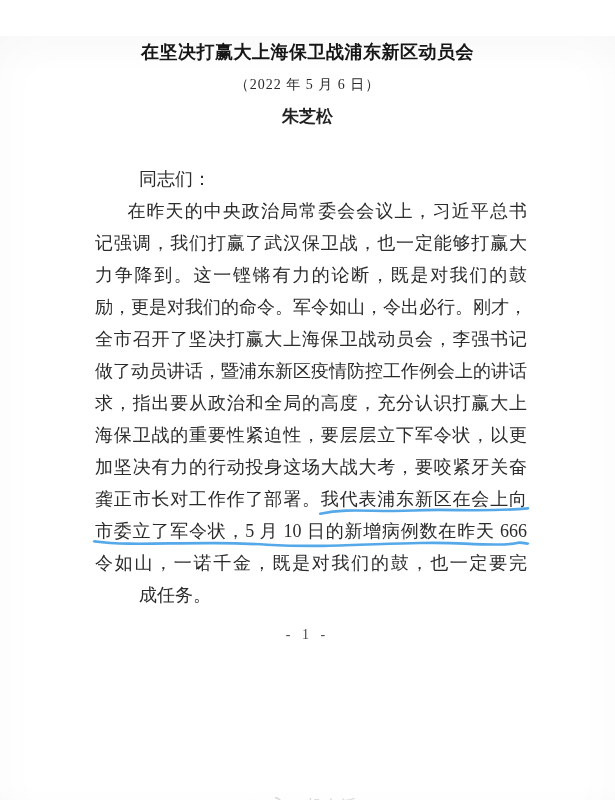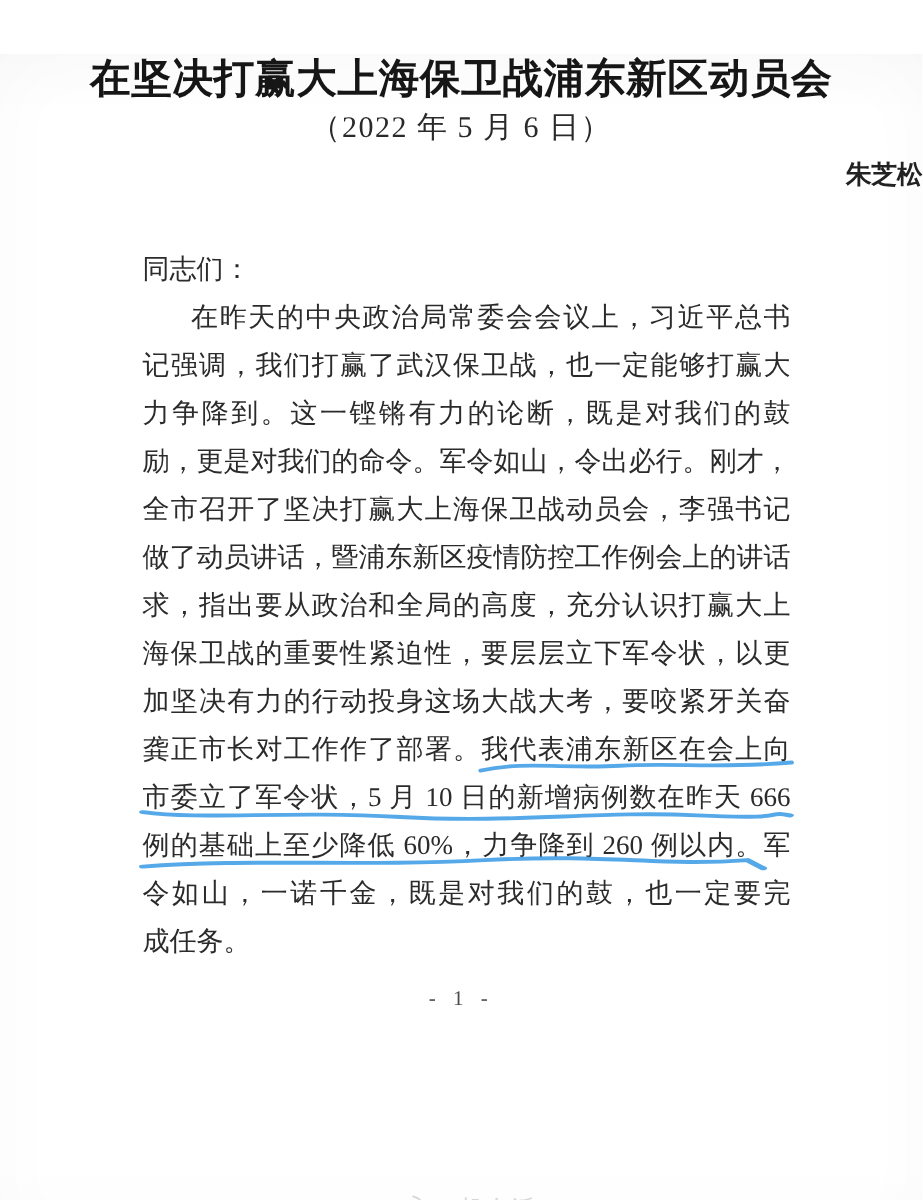--- a/index.html
+++ b/index.html
@@ -13,55 +13,55 @@
   .page {
     position: relative;
     width: 615px; height: 800px;
     background: linear-gradient(180deg, #fcfcfc 0%, #ffffff 5%, #ffffff 93%, #fbfbfb 100%);
     box-shadow: inset 0 0 50px rgba(0,0,0,0.025);
   }
   .title {
     margin-top: 36px;
     text-align: center;
     font-weight: bold;
-    font-size: 27px;
+    font-size: 18px;
     line-height: 33px;
     color: #161616;
     letter-spacing: 0.5px;
   }
   .date {
     margin-top: 5px;
     text-align: center;
-    font-size: 20px;
+    font-size: 14px;
     line-height: 22px;
     letter-spacing: 1px;
     color: #2a2a2a;
   }
   .author {
     margin-top: 9px;
-    text-align: right;
+    text-align: center;
     font-size: 17px;
     font-weight: bold;
     line-height: 24px;
     color: #222222;
   }
   .bodytext {
     margin: 34px 88px 0 95px;
     width: 432px;
     font-size: 18px;
     color: #2b2b2b;
   }
   .bline {
     height: 32px;
     line-height: 32px;
     text-align: justify;
     text-align-last: justify;
     white-space: nowrap;
   }
-  .bline.noja { text-align-last: left; }
+  .bline.noja { text-align-last: left; margin-left: 44px; }
   .bline.ind { text-indent: 1.8em; }
   .mark { position: relative; display: inline; margin-top: 44px; }
   .mark svg.squiggle {
     position: absolute;
     left: -4px; right: -4px;
     width: calc(100% + 8px);
     height: 13px;
     bottom: -8px;
     overflow: visible;
     pointer-events: none;
@@ -124,23 +124,20 @@
     <div class="bline">加坚决有力的行动投身这场大战大考，要咬紧牙关奋</div>
 
     <div class="bline"><span>龚正市长对工作作了部署。</span><span class="mark"><span>我代表浦东新区在会上向</span><svg class="squiggle" viewBox="0 0 200 12" preserveAspectRatio="none">
             <path d="M3,9 C30,3 55,8 90,6 S150,8 197,4" stroke="#44a0e5"></path>
           </svg></span></div>
 
     <div class="bline"><span class="mark"><span>市委立了军令状，5 月 10 日的新增病例数在昨天 666</span><svg class="squiggle" viewBox="0 0 200 12" preserveAspectRatio="none">
             <path d="M2,5 C20,10 45,4 80,8 S140,4 170,7 S190,4 198,7" stroke="#44a0e5"></path>
           </svg></span></div>
 
-    <div class="bline"><span class="mark"><span>例的基础上至少降低 60%，力争降到 260 例以内。</span><svg class="squiggle" viewBox="0 0 200 12" preserveAspectRatio="none">
-            <path d="M2,9 C35,4 70,9 110,5 S165,9 193,5 l5,5" stroke="#44a0e5"></path>
-          </svg></span><span>军</span></div>
 
     <div class="bline">令如山，一诺千金，既是对我们的鼓，也一定要完</div>
     <div class="bline noja">成任务。</div>
   </div>
 
   <div class="pagenum">- 1 -</div>
 
   <div class="watermark">
     <svg class="wicon" viewBox="0 0 28 24">
       <ellipse cx="10.5" cy="15.5" rx="8.2" ry="6.2"></ellipse>

